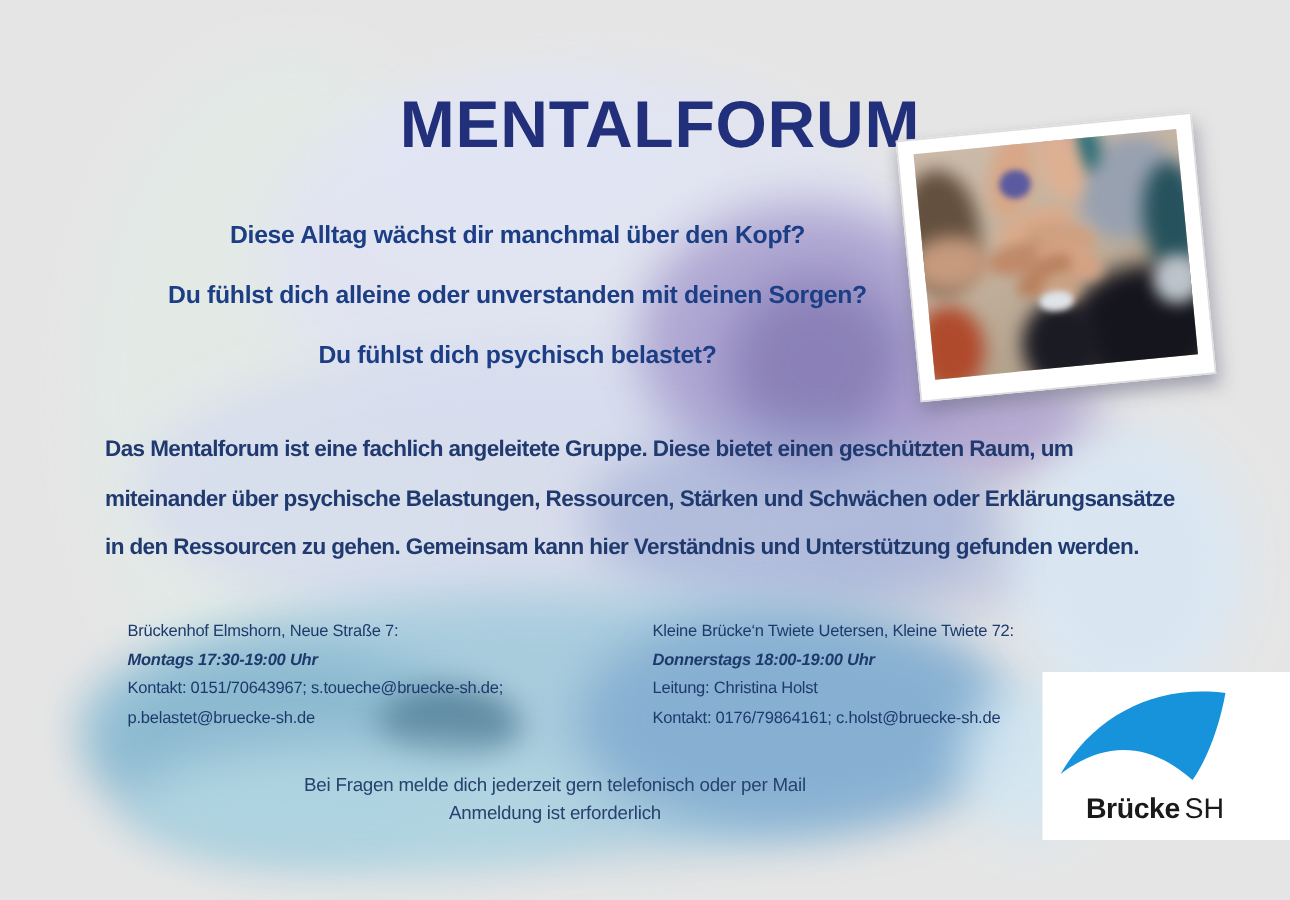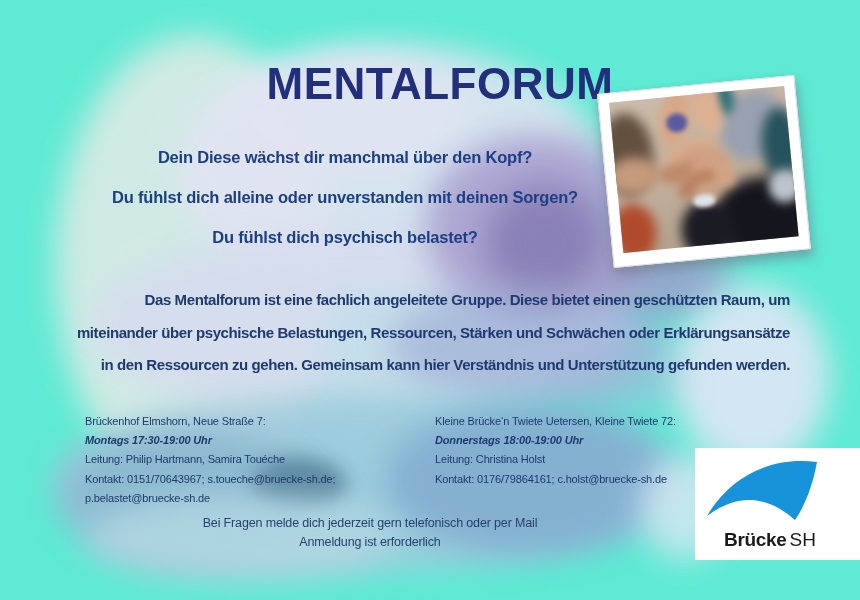--- a/index.html
+++ b/index.html
@@ -1,16 +1,16 @@
 <!DOCTYPE html>
 <html><head>
 <meta charset="utf-8">
 <style>
   html,body{margin:0;padding:0;background:#ffffff;}
-  .page{position:relative;width:860px;height:600px;background:#5eead4;overflow:hidden;
+  .page{position:relative;width:860px;height:600px;background:#e5e5e5;overflow:hidden;
         font-family:"Liberation Sans",sans-serif;}
   
   .bg{position:absolute;inset:0;}
   .blob{position:absolute;border-radius:50%;filter:blur(16px);}
   .b1 {left:55px;  top:35px;  width:280px;height:460px;background:#e3ebe7;opacity:.85;}
   .b15{left:230px; top:55px;  width:240px;height:120px;background:#e9ecf6;opacity:.8;}
   .b2 {left:175px; top:45px;  width:430px;height:250px;background:#e1e4f2;opacity:.9;}
   .b3 {left:90px;  top:230px; width:540px;height:190px;background:#d6dcee;opacity:.85;}
   .b4 {left:425px; top:135px; width:225px;height:185px;background:#a9a0cf;opacity:.9;}
   .b5 {left:485px; top:185px; width:120px;height:115px;background:#857bb4;opacity:.85;}
@@ -25,21 +25,21 @@
   .b13{left:85px;  top:495px; width:310px;height:85px; background:#b2d6e2;opacity:.9;}
   .b14{left:640px; top:455px; width:90px; height:105px;background:#d3e7f2;opacity:.85;}
   
   .title{position:absolute;left:40px;top:62px;width:800px;margin:0;text-align:center;
          font-size:44px;line-height:44px;font-weight:600;letter-spacing:.5px;color:#222f7a;}
   .questions{position:absolute;left:30px;top:148px;width:630px;text-align:center;}
   .questions p{margin:0 0 21px 0;font-size:16.5px;line-height:19px;font-weight:bold;
                letter-spacing:-.2px;color:#1c3e84;}
   .intro{position:absolute;left:70px;top:284px;width:720px;}
   .intro p{margin:0;font-size:15px;line-height:32.5px;font-weight:bold;letter-spacing:-.4px;
-           color:#203a70;white-space:nowrap;text-align:right;}
+           color:#203a70;white-space:nowrap;}
   .loc{position:absolute;top:412px;font-size:11px;line-height:19.2px;color:#1d3a6c;letter-spacing:-.15px;}
   .loc p{margin:0;white-space:nowrap;}
   .loc .bold{font-weight:bold;font-style:italic;}
   .loc-left{left:85px;}
   .loc-right{left:398px;margin-left:37px;}
   .footer{position:absolute;left:70px;top:514px;width:600px;text-align:center;
           font-size:12.5px;line-height:19px;color:#27426e;letter-spacing:-.15px;}
   .footer p{margin:0;}
   
   .photo-frame{position:absolute;left:605px;top:84px;width:176px;height:151px;
@@ -97,35 +97,34 @@
     <div class="blob b10"></div>
     <div class="blob b11"></div>
     <div class="blob b12"></div>
     <div class="blob b13"></div>
     <div class="blob b14"></div>
   </div>
 
   <h1 class="title">MENTALFORUM</h1>
 
   <div class="questions">
-    <p>Dein Diese wächst dir manchmal über den Kopf?</p>
+    <p>Diese Alltag wächst dir manchmal über den Kopf?</p>
     <p>Du fühlst dich alleine oder unverstanden mit deinen Sorgen?</p>
     <p>Du fühlst dich psychisch belastet?</p>
   </div>
 
   <div class="intro">
     <p>Das Mentalforum ist eine fachlich angeleitete Gruppe. Diese bietet einen geschützten Raum, um</p>
     <p>miteinander über psychische Belastungen, Ressourcen, Stärken und Schwächen oder Erklärungsansätze</p>
     <p>in den Ressourcen zu gehen. Gemeinsam kann hier Verständnis und Unterstützung gefunden werden.</p>
   </div>
 
   <div class="loc loc-left">
     <p>Brückenhof Elmshorn, Neue Straße 7:</p>
     <p class="bold">Montags 17:30-19:00 Uhr</p>
-    <p>Leitung: Philip Hartmann, Samira Touéche</p>
     <p>Kontakt: 0151/70643967; s.toueche@bruecke-sh.de;</p>
     <p>p.belastet@bruecke-sh.de</p>
   </div>
 
   <div class="loc loc-right">
     <p>Kleine Brücke‘n Twiete Uetersen, Kleine Twiete 72:</p>
     <p class="bold">Donnerstags 18:00-19:00 Uhr</p>
     <p>Leitung: Christina Holst</p>
     <p>Kontakt: 0176/79864161; c.holst@bruecke-sh.de</p>
   </div>

